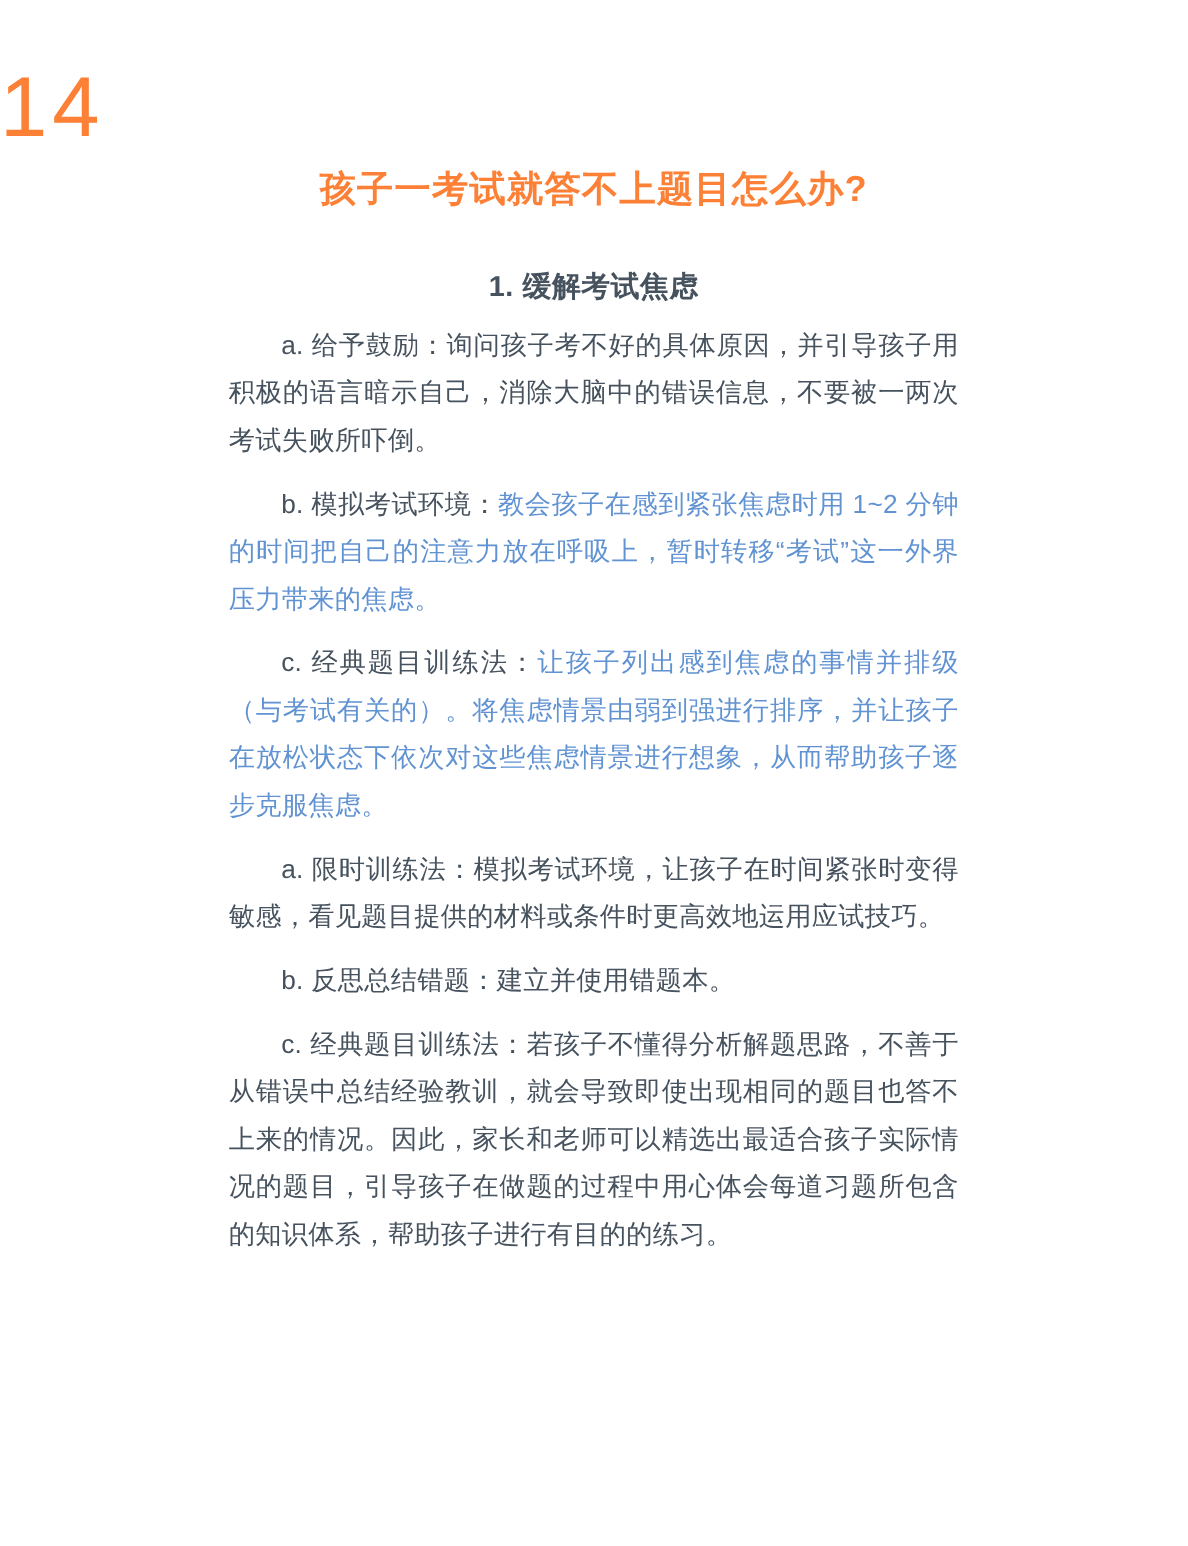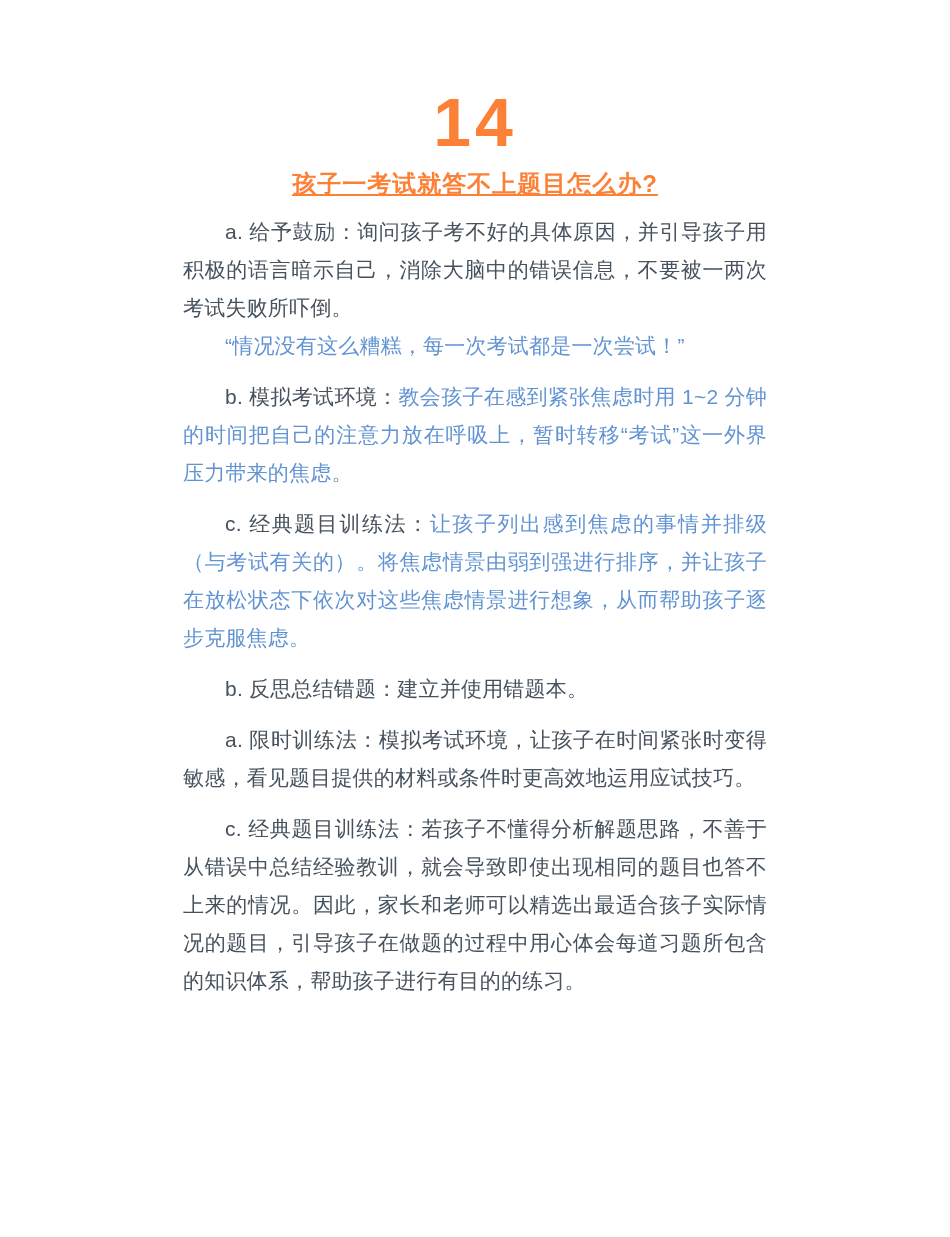--- a/index.html
+++ b/index.html
@@ -11,36 +11,34 @@
   body{
     width:950px;height:1237px;
     background:#ffffff;
     font-family:"Liberation Sans","DejaVu Sans",sans-serif;
     overflow:hidden;
   }
   .page{
     padding-top:52px;
   }
   .lesson-number{
-    text-align:center;
+    text-align:left;
     font-size:68px;
-    font-weight:bold;
+    font-weight:normal;
     line-height:1;
     letter-spacing:4px;
     color:var(--orange);
-    margin-top:36px;
   }
   .page-title{
     margin:12px 0 0;
     text-align:center;
-    font-size:24px;
+    font-size:29px;
     font-weight:bold;
     color:var(--orange);
     letter-spacing:1px;
-    text-decoration:underline;
   }
   .content{
     width:584px;
     margin:0 auto;
   }
   .section-heading{
     margin:76px 0 0;
     text-align:center;
     font-size:23px;
     font-weight:bold;
@@ -65,21 +63,21 @@
   .seg-dark{color:var(--dark);}
   .seg-blue{color:var(--blue);}
 </style>
 </head>
 <body style="background: rgb(255, 255, 255);">
 
 <main class="page">
   <div class="lesson-number">14</div>
   <h1 class="page-title">孩子一考试就答不上题目怎么办?</h1>
   <div class="content" id="content">
+      <h2 class="section-heading first">1. 缓解考试焦虑</h2>
       <p class="para"><span class="seg-dark">a. 给予鼓励：询问孩子考不好的具体原因，并引导孩子用积极的语言暗示自己，消除大脑中的错误信息，不要被一两次考试失败所吓倒。</span></p>
-      <p class="para quote"><span class="seg-blue">“情况没有这么糟糕，每一次考试都是一次尝试！”</span></p>
       <p class="para"><span class="seg-dark">b. 模拟考试环境：</span><span class="seg-blue">教会孩子在感到紧张焦虑时用 1~2 分钟的时间把自己的注意力放在呼吸上，暂时转移“考试”这一外界压力带来的焦虑。</span></p>
       <p class="para"><span class="seg-dark">c. 经典题目训练法：</span><span class="seg-blue">让孩子列出感到焦虑的事情并排级（与考试有关的）。将焦虑情景由弱到强进行排序，并让孩子在放松状态下依次对这些焦虑情景进行想象，从而帮助孩子逐步克服焦虑。</span></p>
+      <p class="para"><span class="seg-dark">a. 限时训练法：模拟考试环境，让孩子在时间紧张时变得敏感，看见题目提供的材料或条件时更高效地运用应试技巧。</span></p>
       <p class="para"><span class="seg-dark">b. 反思总结错题：建立并使用错题本。</span></p>
-      <p class="para"><span class="seg-dark">a. 限时训练法：模拟考试环境，让孩子在时间紧张时变得敏感，看见题目提供的材料或条件时更高效地运用应试技巧。</span></p>
       <p class="para"><span class="seg-dark">c. 经典题目训练法：若孩子不懂得分析解题思路，不善于从错误中总结经验教训，就会导致即使出现相同的题目也答不上来的情况。因此，家长和老师可以精选出最适合孩子实际情况的题目，引导孩子在做题的过程中用心体会每道习题所包含的知识体系，帮助孩子进行有目的的练习。</span></p>
     </div>
 </main>
 
 </body></html>

